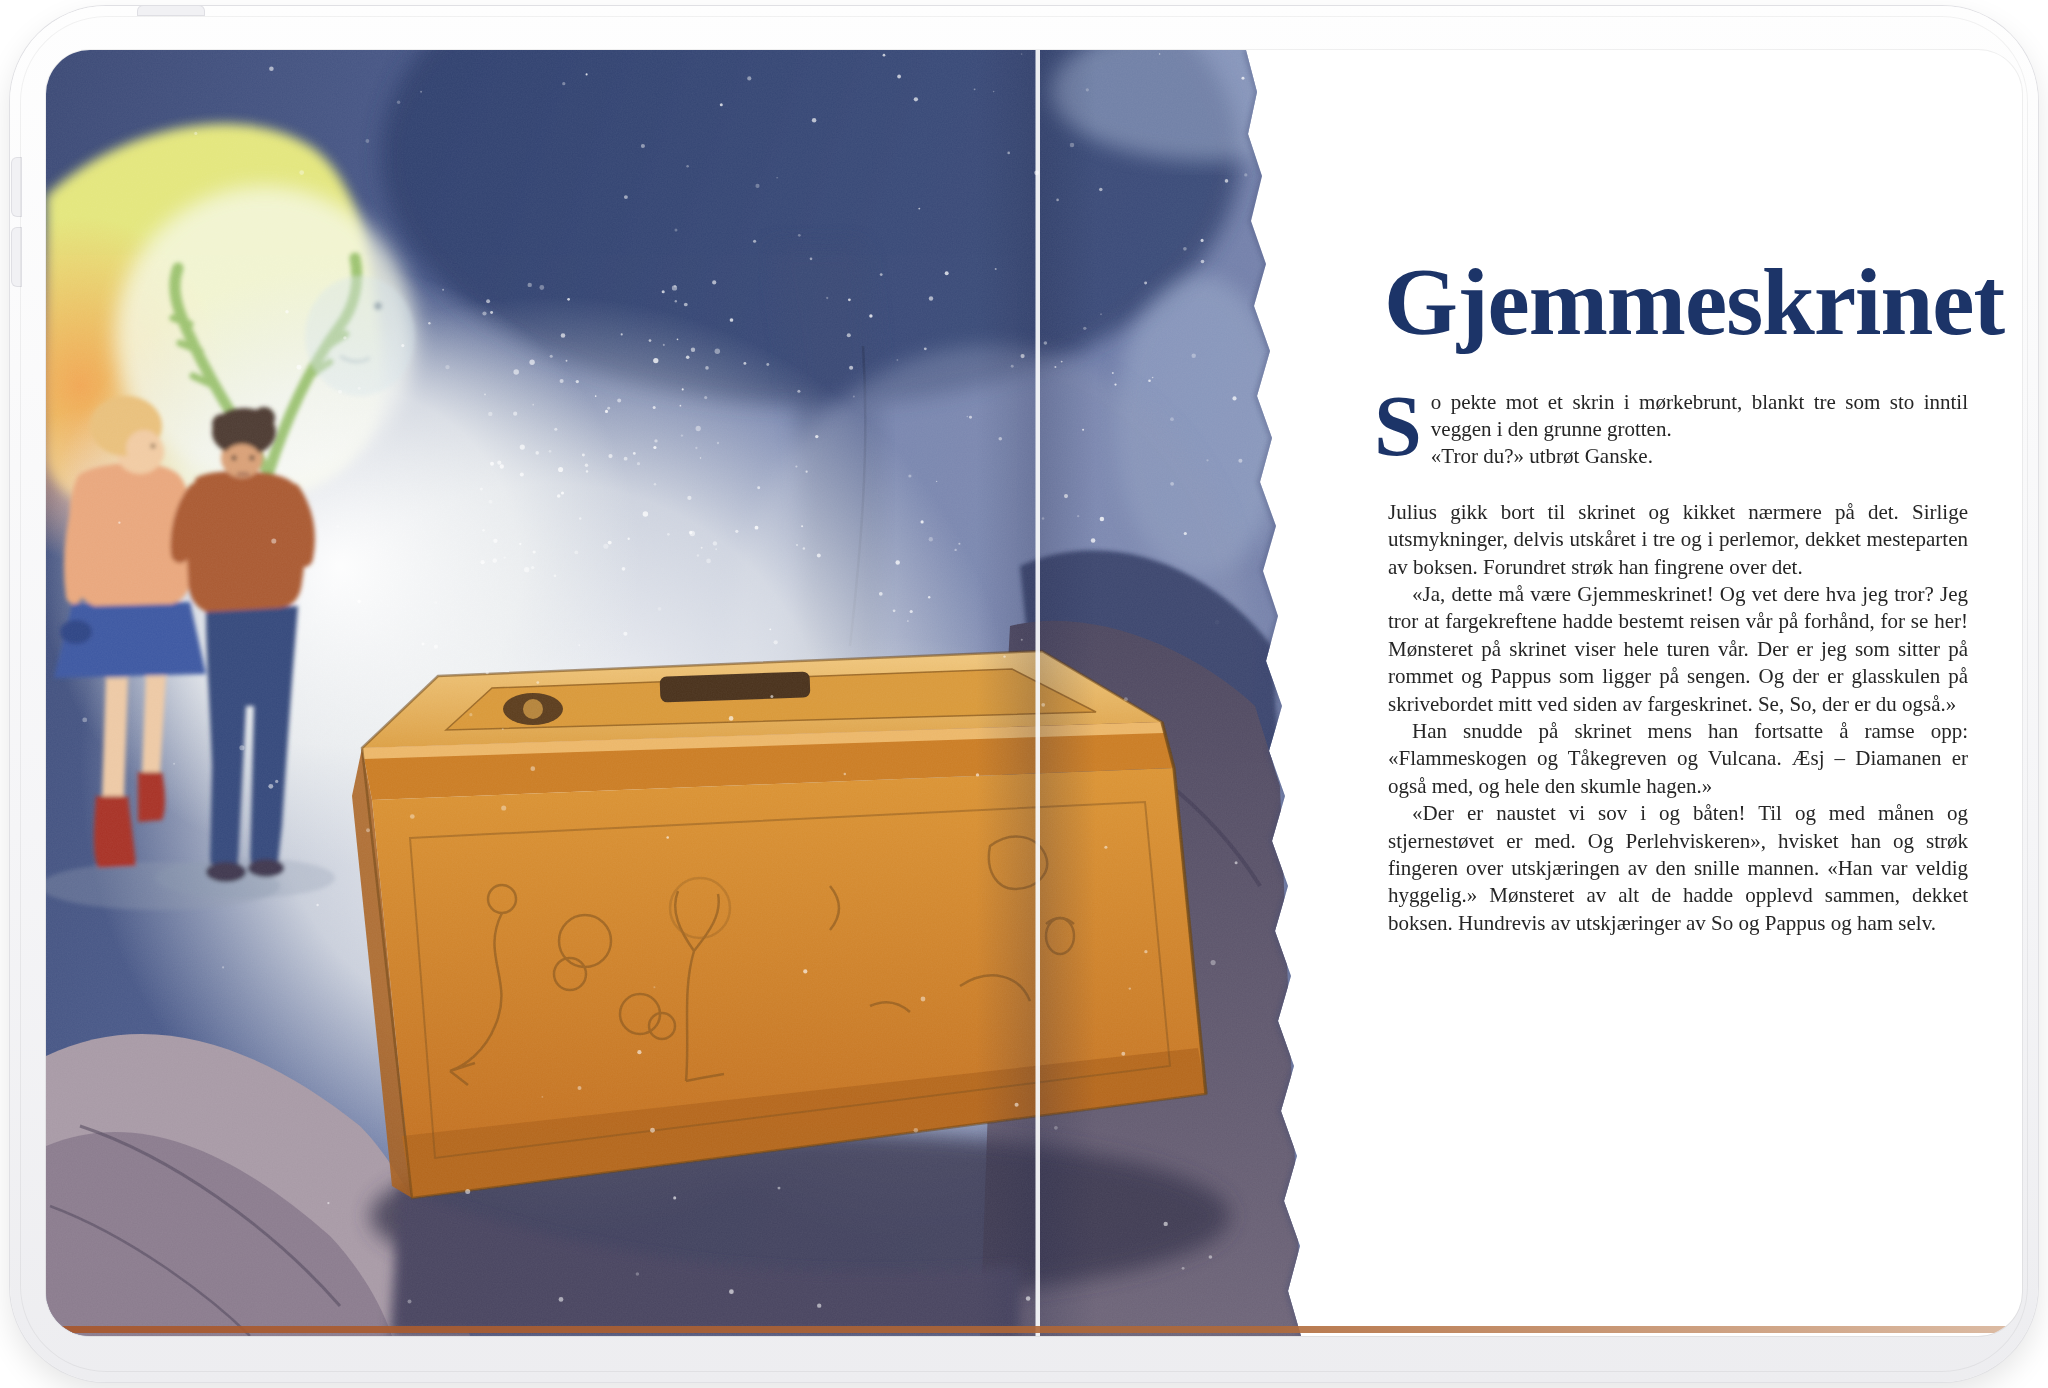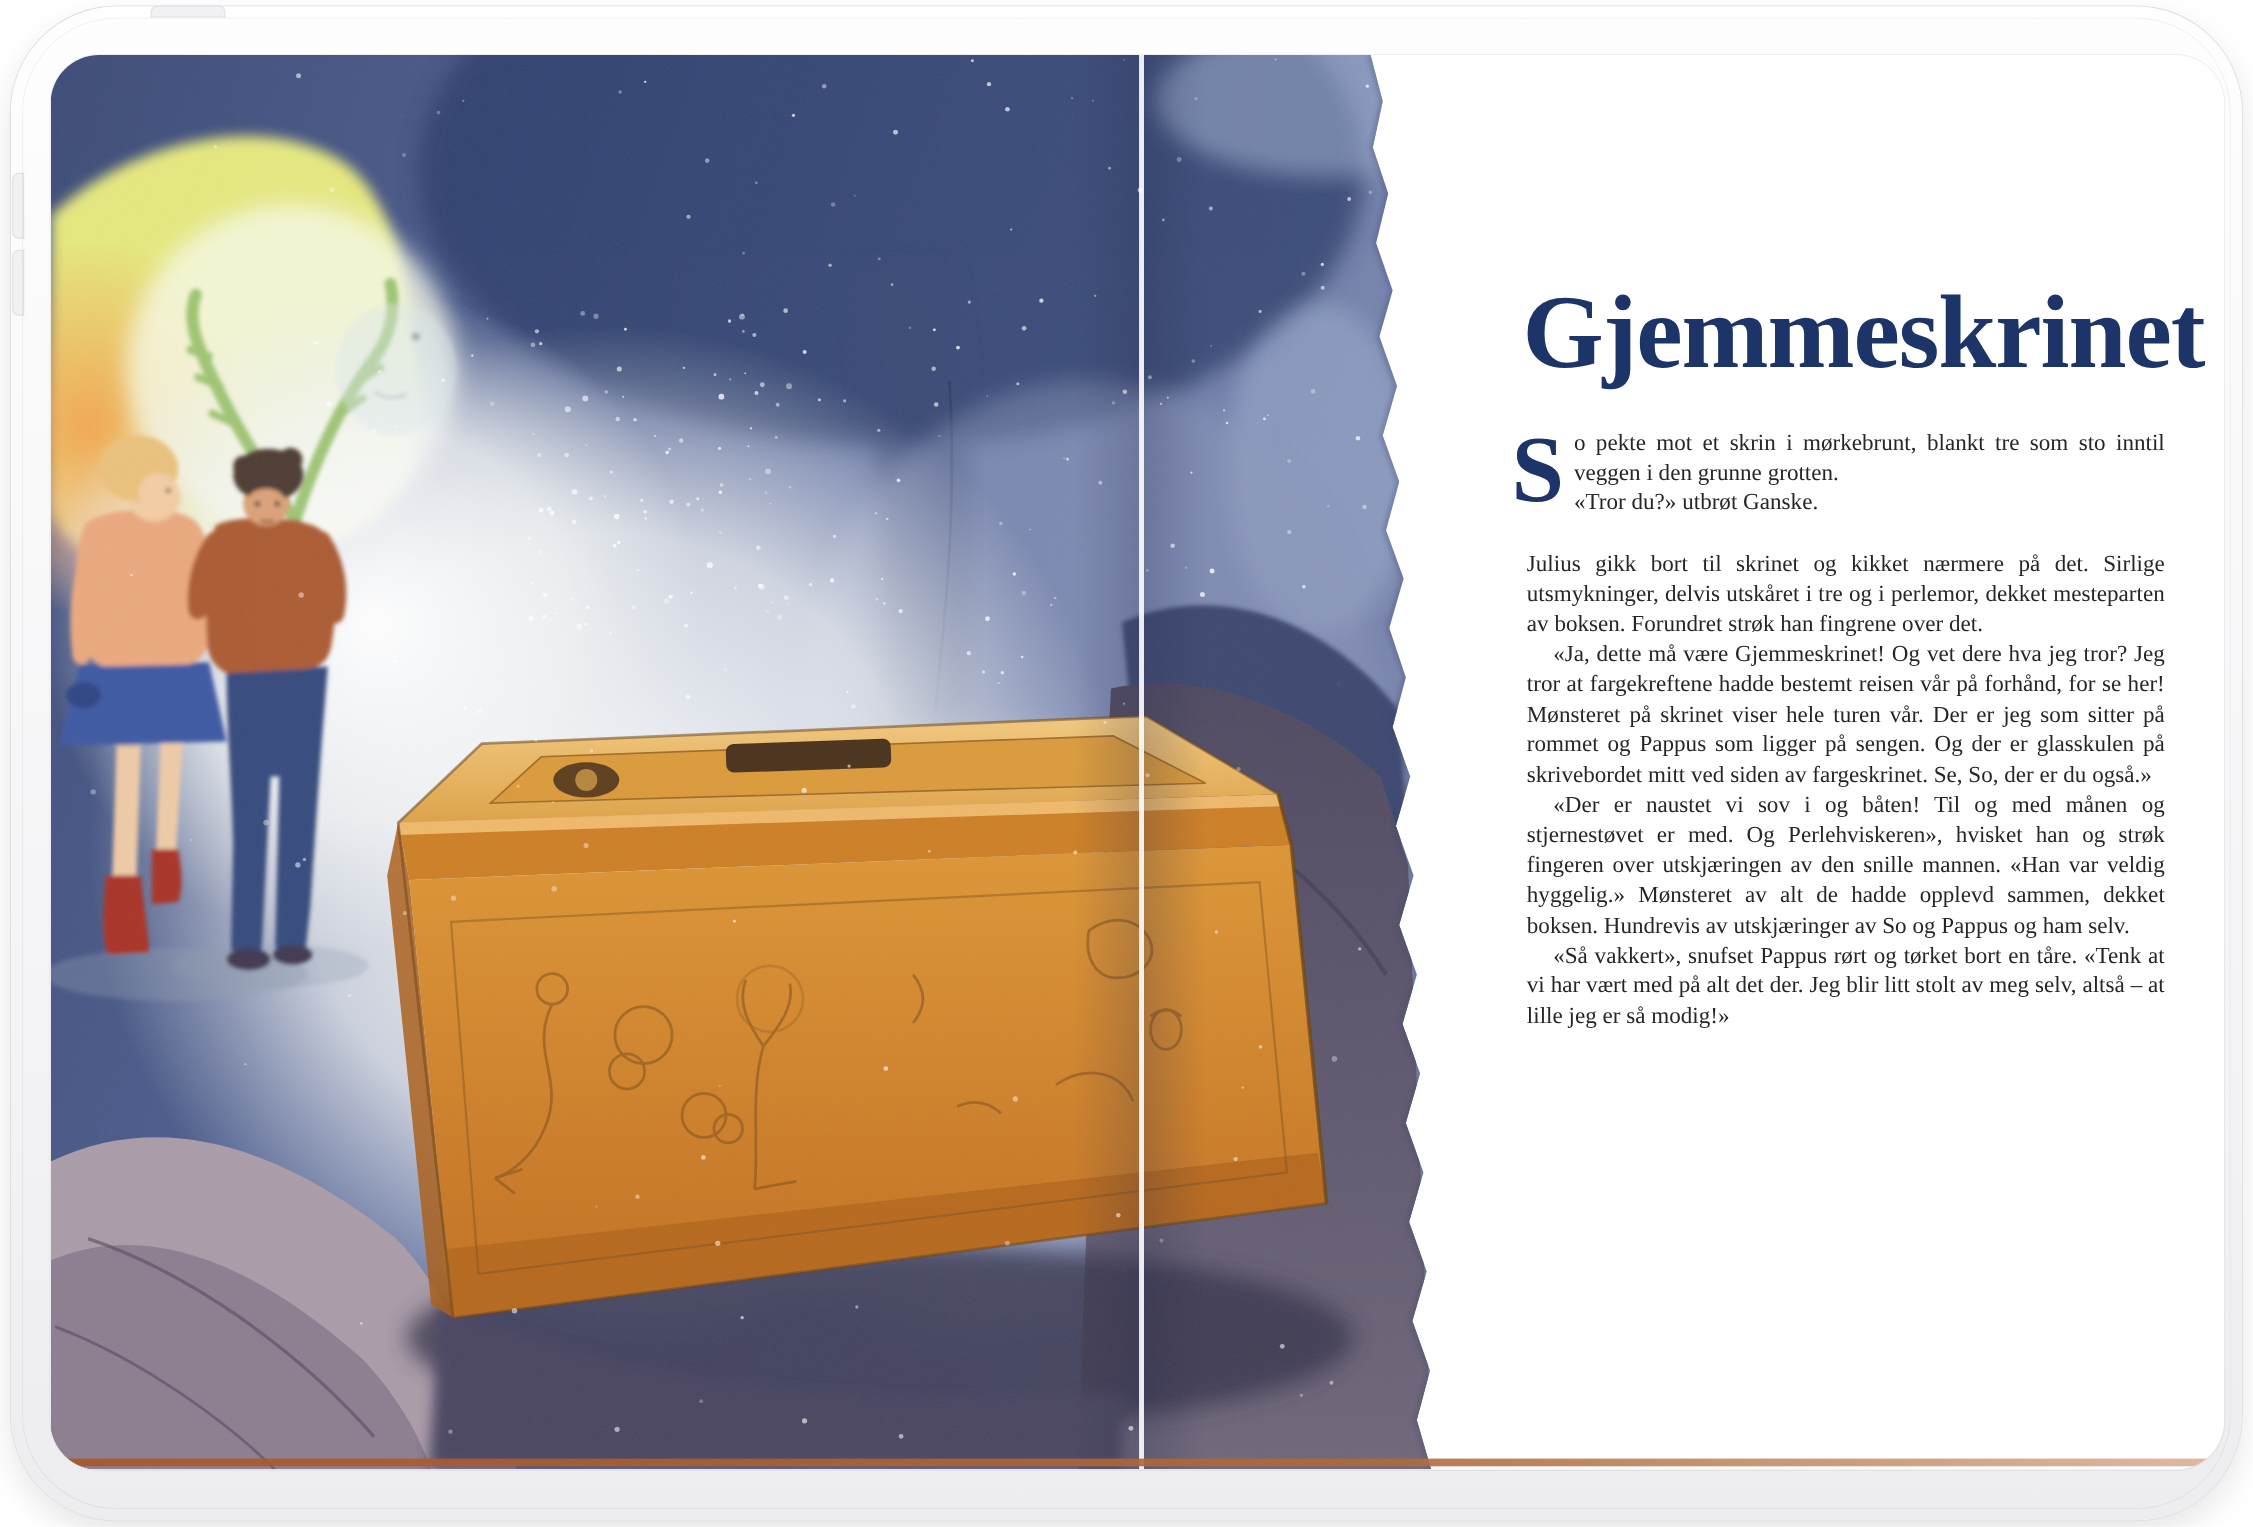--- a/index.html
+++ b/index.html
@@ -538,19 +538,19 @@
 
         <rect x="36" y="1320" width="1976" height="7" fill="url(#bottomLine)" opacity="0.9"></rect>
       </svg>
 
       <div class="text-col">
         <h1>Gjemmeskrinet</h1>
         <p><span class="dropcap">S</span><span>o pekte mot et skrin i mørkebrunt, blankt tre som sto inntil veggen i den grunne grotten.</span></p>
         <p>«Tror du?» utbrøt Ganske.</p>
         <p class="gap">Julius gikk bort til skrinet og kikket nærmere på det. Sirlige utsmykninger, delvis utskåret i tre og i perlemor, dekket mesteparten av boksen. Forundret strøk han fingrene over det.</p>
         <p class="ind">«Ja, dette må være Gjemmeskrinet! Og vet dere hva jeg tror? Jeg tror at fargekreftene hadde bestemt reisen vår på forhånd, for se her! Mønsteret på skrinet viser hele turen vår. Der er jeg som sitter på rommet og Pappus som ligger på sengen. Og der er glasskulen på skrivebordet mitt ved siden av fargeskrinet. Se, So, der er du også.»</p>
+        <p class="ind">Han snudde på skrinet mens han fortsatte å ramse opp: «Flammeskogen og Tåkegreven og Vulcana. Æsj – Diamanen er også med, og hele den skumle hagen.»</p>
         <p class="ind">«Der er naustet vi sov i og båten! Til og med månen og stjernestøvet er med. Og Perlehviskeren», hvisket han og strøk fingeren over utskjæringen av den snille mannen. «Han var veldig hyggelig.» Mønsteret av alt de hadde opplevd sammen, dekket boksen. Hundrevis av utskjæringer av So og Pappus og ham selv.</p>
-        <p class="ind">«Så vakkert», snufset Pappus rørt og tørket bort en tåre. «Tenk at vi har vært med på alt det der. Jeg blir litt stolt av meg selv, altså – at lille jeg er så modig!»</p>
       </div>
 
     </div>
   </div>
 </div>
 
 </body></html>

